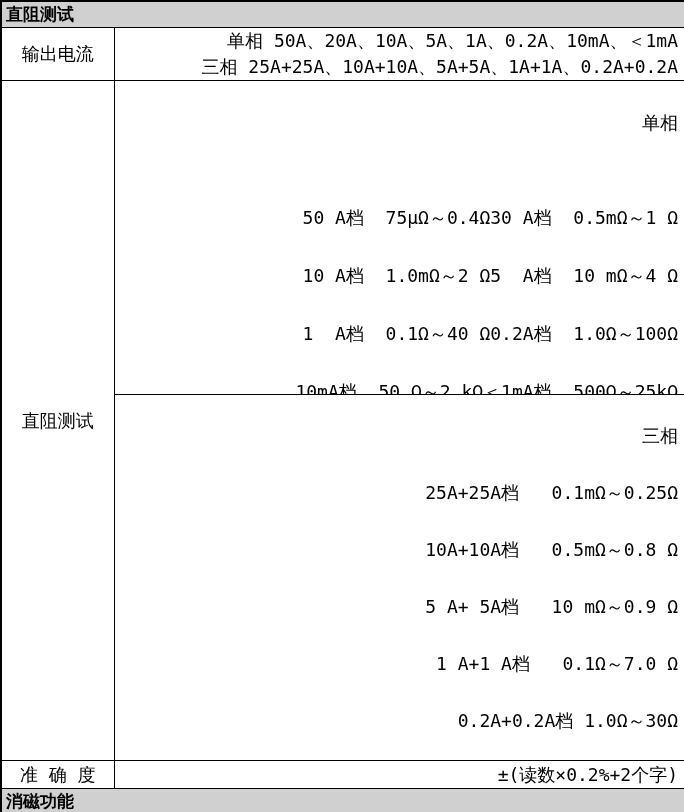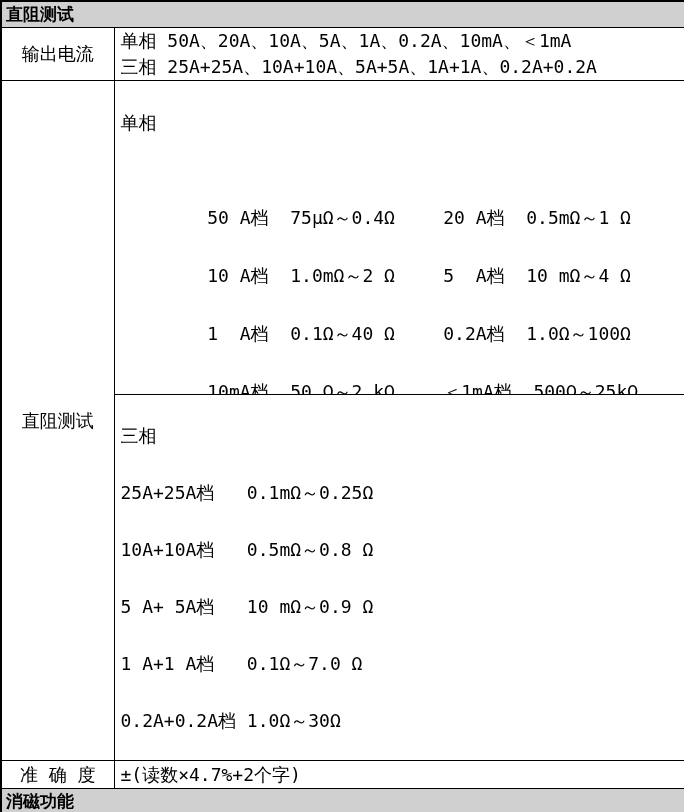--- a/index.html
+++ b/index.html
@@ -38,21 +38,21 @@
     height: 23px;
   }
   td.bar2 { height: 20px; }
   td.label {
     text-align: center;
     white-space: pre-line;
     line-height: 26px;
     margin-left: 20px;
   }
   td.value {
-    text-align: left;
+    text-align: right;
     white-space: pre-line;
   }
   td.h-outcur  { height: 52px; line-height: 26px; }
   td.h-single  { height: 186px; }
   td.h-three   { height: 215px; }
   td.h-acc     { height: 27px; }
   .range-cell { vertical-align: top; padding-top: 2px; }
   .range-line {
     white-space: pre;
     line-height: 37px;
@@ -89,21 +89,21 @@
     <td class="label h-outcur">输出电流</td>
     <td class="value h-outcur" colspan="3">单相 50A、20A、10A、5A、1A、0.2A、10mA、＜1mA
 三相 25A+25A、10A+10A、5A+5A、1A+1A、0.2A+0.2A</td>
   </tr>
 
   <tr>
     <td class="label" rowspan="2">直阻测试</td>
     <td class="value range-cell h-single" colspan="3">
       <div class="range-line">单相</div>
       <div class="range-line">
-        <span class="col-l">50 A档  75μΩ～0.4Ω</span><span class="col-r">20 A档  0.5mΩ～1 Ω</span>
+        <span class="col-l">50 A档  75μΩ～0.4Ω</span><span class="col-r">30 A档  0.5mΩ～1 Ω</span>
       </div>
       <div class="range-line">
         <span class="col-l">10 A档  1.0mΩ～2 Ω</span><span class="col-r">5  A档  10 mΩ～4 Ω</span>
       </div>
       <div class="range-line">
         <span class="col-l">1  A档  0.1Ω～40 Ω</span><span class="col-r">0.2A档  1.0Ω～100Ω</span>
       </div>
       <div class="range-line">
         <span class="col-l">10mA档  50 Ω～2 kΩ</span><span class="col-r">＜1mA档  500Ω～25kΩ</span>
       </div>
@@ -116,21 +116,21 @@
       <div class="range-line-3">25A+25A档   0.1mΩ～0.25Ω</div>
       <div class="range-line-3">10A+10A档   0.5mΩ～0.8 Ω</div>
       <div class="range-line-3">5 A+ 5A档   10 mΩ～0.9 Ω</div>
       <div class="range-line-3">1 A+1 A档   0.1Ω～7.0 Ω</div>
       <div class="range-line-3">0.2A+0.2A档 1.0Ω～30Ω</div>
     </td>
   </tr>
 
   <tr>
     <td class="label h-acc">准 确 度</td>
-    <td class="value h-acc" colspan="3">±(读数×4.7%+2个字)</td>
+    <td class="value h-acc" colspan="3">±(读数×0.2%+2个字)</td>
   </tr>
 
   <tr>
     <td class="bar bar2" colspan="4">消磁功能</td>
   </tr>
 
 </tbody>
   </table>
 
 </body></html>

